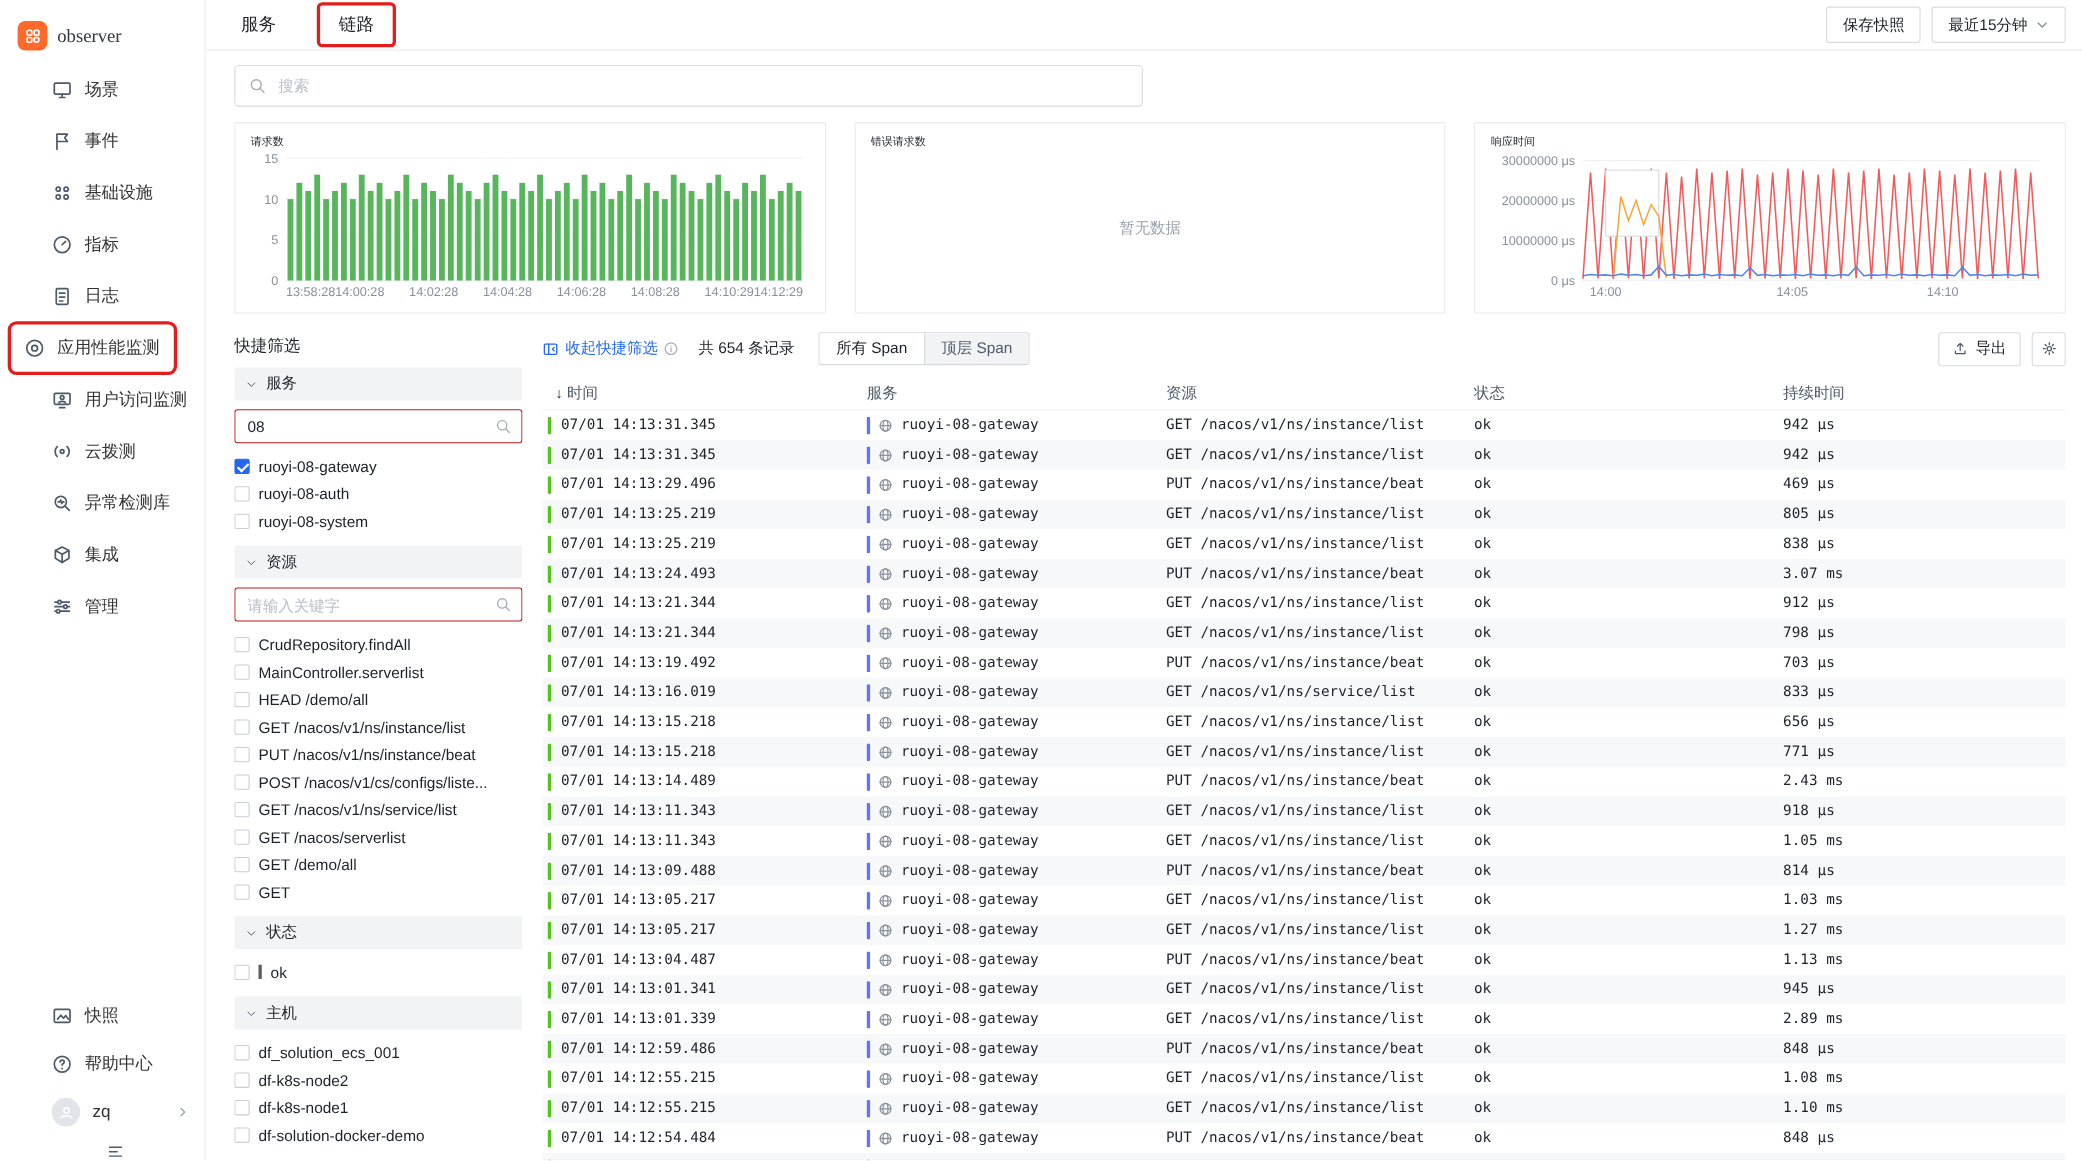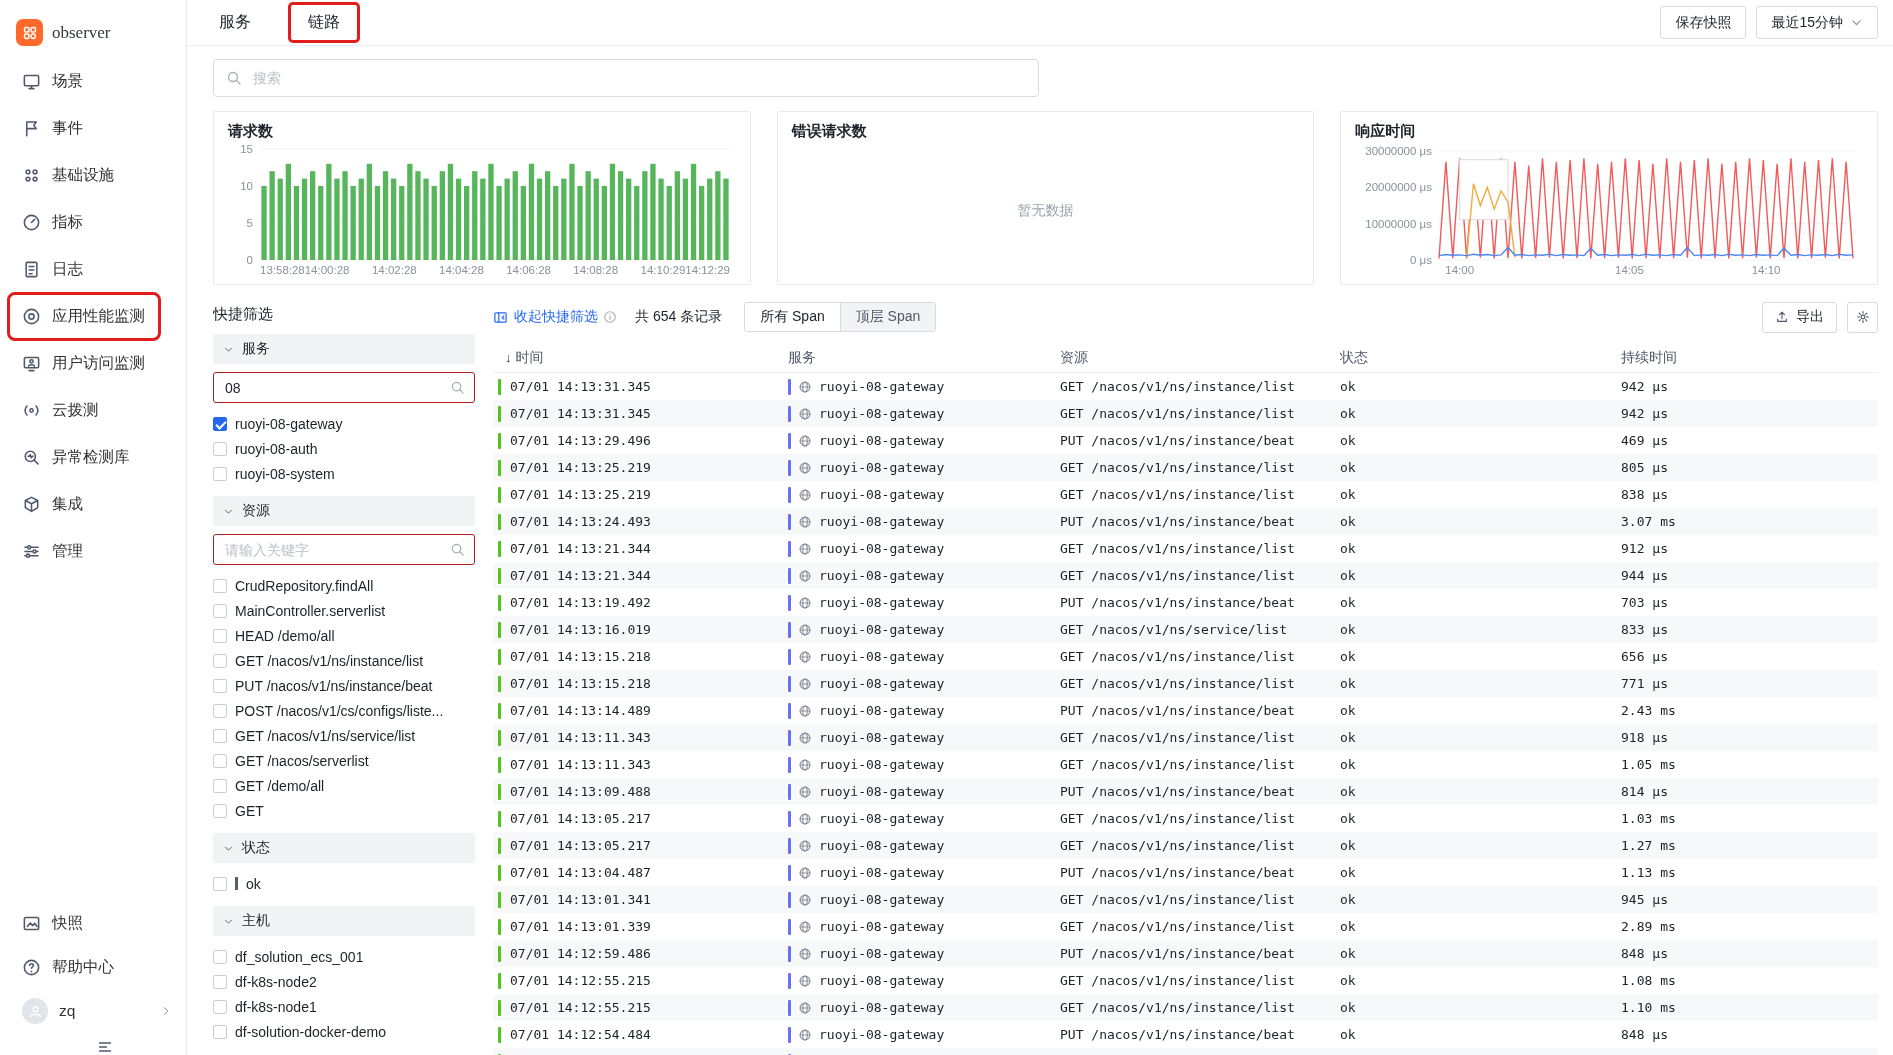--- a/index.html
+++ b/index.html
@@ -14,21 +14,21 @@
 
   
   .sidebar{width:187px;min-width:187px;height:100%;border-right:1px solid #e9eaee;
            display:flex;flex-direction:column;background:#fff;overflow:hidden;}
   .logo-row{display:flex;align-items:center;gap:9px;padding:19px 16px 12px;cursor:pointer;font-family:Liberation Serif, serif;}
   .logo-mark{width:27px;height:27px;border-radius:7px;background:var(--brand-orange);
              display:flex;align-items:center;justify-content:center;flex:none;}
   .logo-mark svg{width:16px;height:16px;}
   .logo-text{font-size:17px;color:#33383f;}
   .nav-item{display:flex;align-items:center;gap:11px;height:47px;padding-left:22px;
-            font-size:15.5px;color:#333;cursor:pointer;white-space:nowrap;}
+            font-size:15.5px;color:#333;cursor:pointer;white-space:nowrap;margin-left:25px;}
   .nav-item .icn{width:19px;height:19px;color:#4e5969;flex:none;}
   .icn svg{width:100%;height:100%;display:block;}
   .nav-item.red-annot{outline:3px solid var(--annotation-red);outline-offset:-2px;border-radius:7px;
             margin:0 26px 0 8px;padding-left:14px;}
   .sidebar-bottom{margin-top:auto;}
   .sidebar-bottom .nav-item{height:44px;}
   .avatar{width:26px;height:26px;border-radius:50%;background:#e1e4e9;display:flex;
           align-items:center;justify-content:center;flex:none;}
   .avatar svg{width:15px;height:15px;}
   .user-item .chev{margin-left:auto;margin-right:14px;width:12px;height:12px;color:#86909c;}
@@ -61,21 +61,21 @@
   .filter-label{font-size:14px;color:#4e5969;}
   .chip{display:flex;align-items:center;gap:8px;background:#f2f3f5;border-radius:3px;
         padding:4px 10px;font-size:13.5px;color:#4e5969;}
   .chip .x{cursor:pointer;color:#86909c;font-size:15px;line-height:1;}
   .filter-caret{margin-left:auto;width:13px;height:13px;color:#86909c;}
 
   
   .charts-row{display:flex;gap:26px;margin-top:14px;}
   .chart-panel{flex:1;height:174px;border:1px solid #e9eaee;border-radius:2px;background:#fff;
                padding:10px 14px 6px;display:flex;flex-direction:column;min-width:0;}
-  .chart-title{font-size:15px;font-weight:700;color:#1d2129;margin:0 0 2px;}
+  .chart-title{font-size:10px;font-weight:400;color:#1d2129;margin:0 0 2px;}
   .chart-body{flex:1;min-height:0;}
   .chart-body text.tick{font-family:"Liberation Sans",sans-serif;font-size:11.5px;fill:#8a919c;}
   .empty-chart{flex:1;display:flex;align-items:center;justify-content:center;color:#9aa3ad;font-size:14px;}
 
   
   .body-row{display:flex;gap:18px;margin-top:16px;flex:1;min-height:0;overflow:hidden;}
   .quick-filters{width:262px;min-width:262px;overflow:hidden;}
   .qf-title{font-size:15px;color:#1d2129;margin:4px 0 10px;}
   .qf-group-header{height:30px;background:#f2f3f5;border-radius:2px;display:flex;align-items:center;
                    gap:8px;padding:0 10px;font-size:14px;color:#1d2129;margin:10px 0 8px;cursor:pointer;}
@@ -826,21 +826,21 @@
                     </span>
                     <span>ruoyi-08-gateway</span>
                   </div>
                   <div class="cell pad">
                     <span>GET /nacos/v1/ns/instance/list</span>
                   </div>
                   <div class="cell pad">
                     <span>ok</span>
                   </div>
                   <div class="cell pad">
-                    <span>944 μs</span>
+                    <span>798 μs</span>
                   </div>
                 </div>
                 <div class="t-row">
                   <div class="cell time">
                     <span class="vbar green"></span>
                     <span>07/01 14:13:19.492</span>
                   </div>
                   <div class="cell service">
                     <span class="vbar purple"></span>
                     <span class="icn globe">

